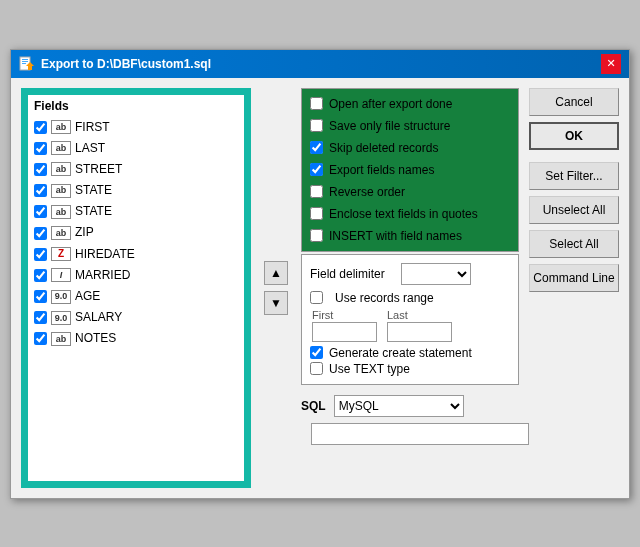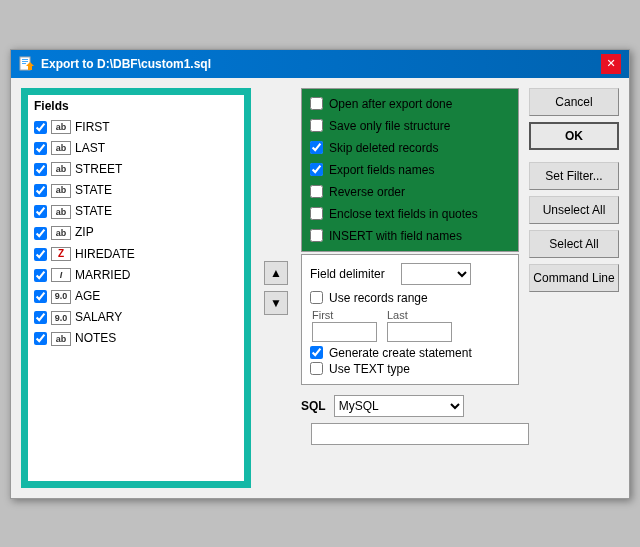--- a/index.html
+++ b/index.html
@@ -182,21 +182,21 @@
       width: 70px;
       height: 22px;
       border: 1px solid #999;
       background: white;
       font-size: 12px;
       cursor: pointer;
     }
     .records-range-row {
       display: flex;
       align-items: center;
-      gap: 6px;
+      gap: 12px;
       margin-bottom: 4px;
       cursor: pointer;
     }
     .records-range-row input[type="checkbox"] {
       margin: 0;
       cursor: pointer;
       width: 13px;
       height: 13px;
     }
     .range-inputs-row {

